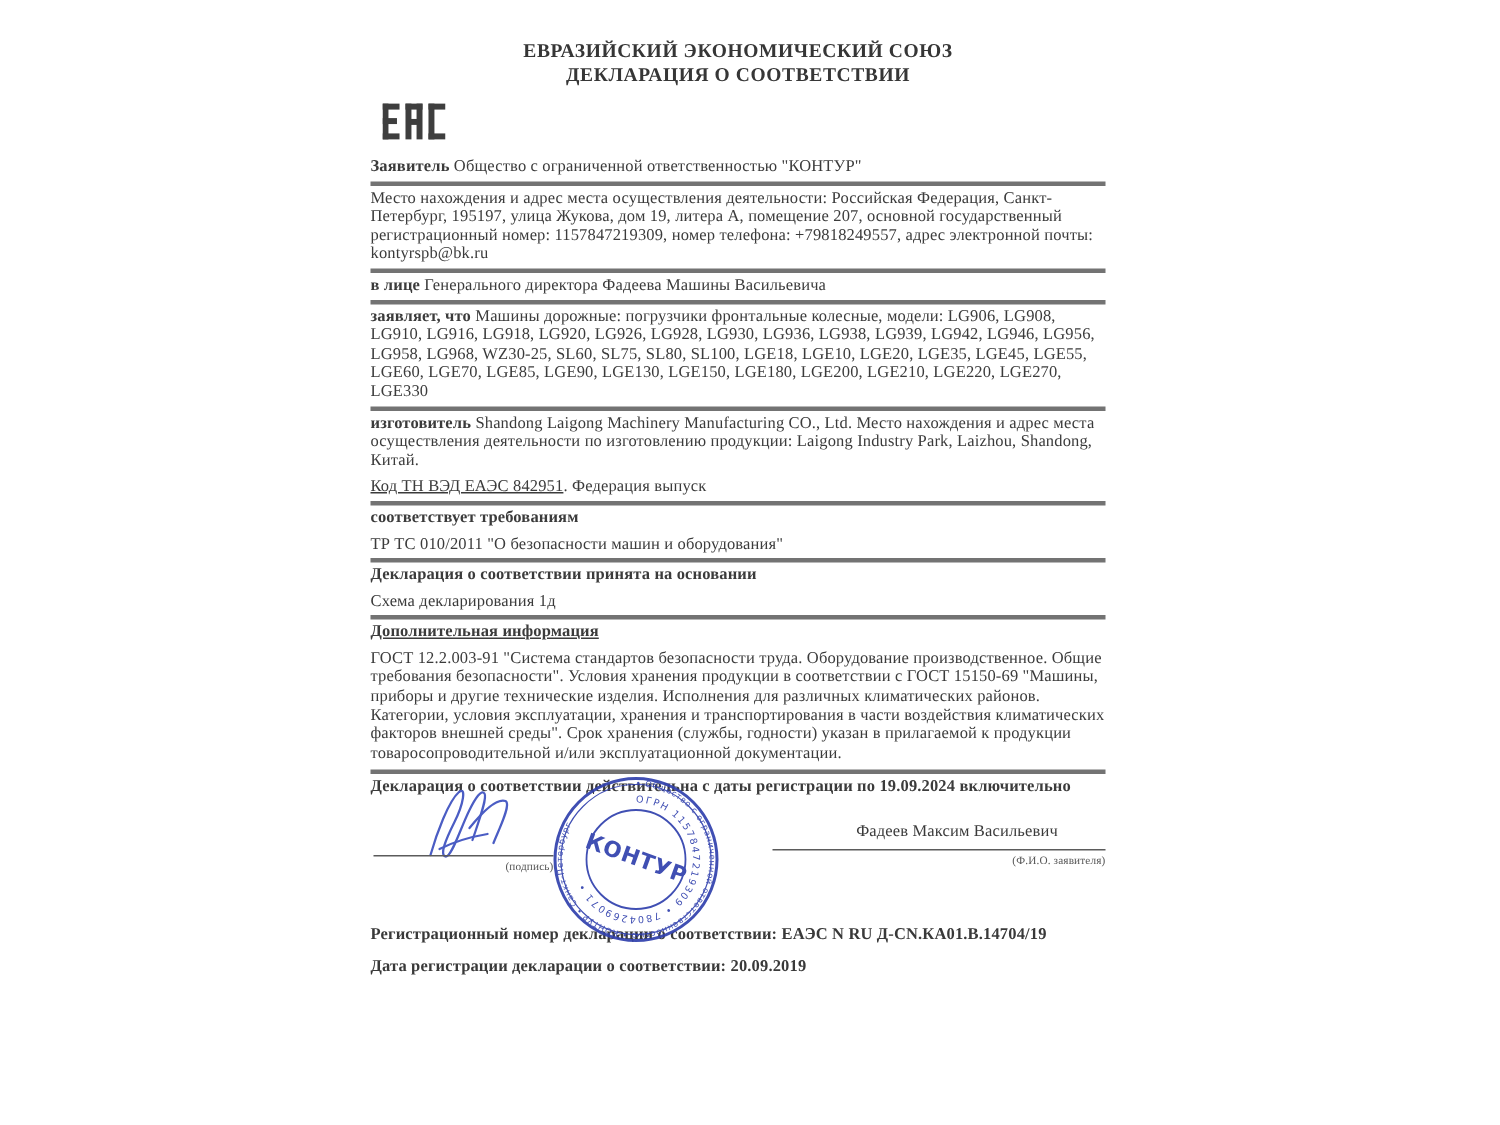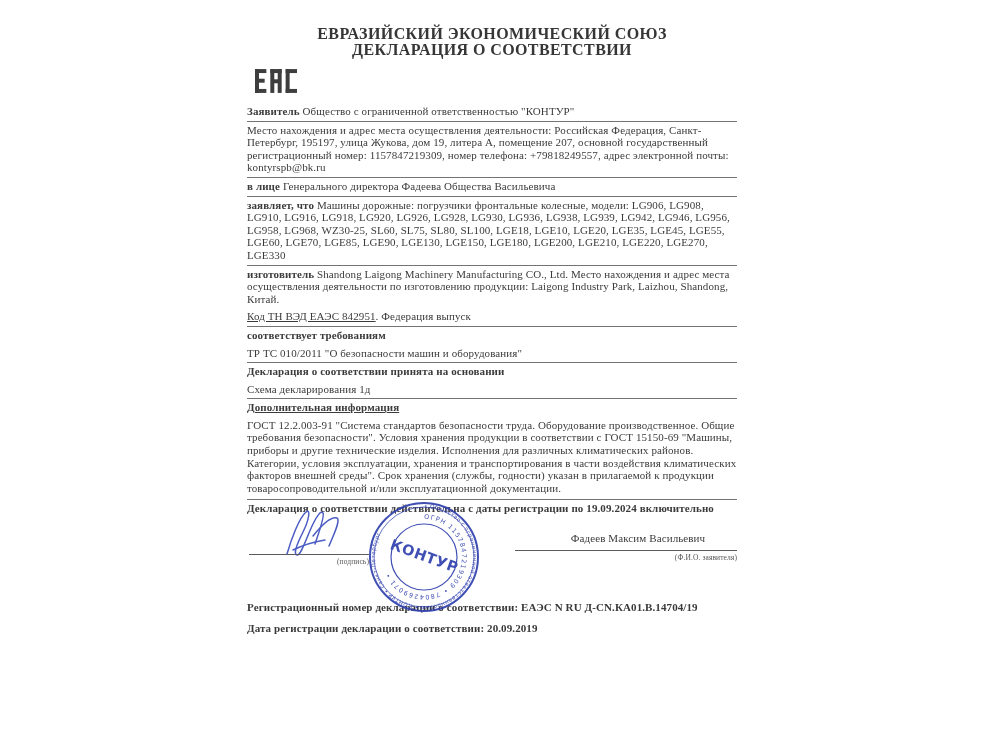--- a/index.html
+++ b/index.html
@@ -8,26 +8,26 @@
     font-family:"Liberation Serif","DejaVu Serif",serif;
     color:#3a3a3a;
     -webkit-font-smoothing:antialiased;
   }
   .doc{
     position:absolute;left:247px;top:26px;width:490px;
     font-size:11px;line-height:12.6px;
     letter-spacing:.1px;
   }
   .title{
-    text-align:center;font-weight:bold;font-size:16px;line-height:15.5px;
+    text-align:center;font-weight:bold;font-size:13px;line-height:15.5px;
     letter-spacing:.4px;margin-bottom:4px;color:#353535;
   }
   .logo-wrap{margin:2px 0 2px 8px;height:40px;}
   .row{padding:2px 0 3px;}
-  .rule{border-bottom:1px solid #737373;}
+  .rule{border-bottom:3px solid #737373;}
   .b{font-weight:bold;}
   .u{text-decoration:underline;}
   .caption{font-size:7.5px;color:#555;text-align:right;line-height:9px;}
   .sig-area{position:relative;height:74px;margin-top:2px;}
   .sig-line-left{position:absolute;left:2px;top:34px;width:120px;border-top:1px solid #5a5a5a;}
   .sig-caption-left{position:absolute;left:2px;top:37px;width:120px;}
   .sig-svg{position:absolute;left:26px;top:-14px;}
   .stamp-svg{position:absolute;left:118px;top:-22px;opacity:.92;}
   .name-text{position:absolute;left:280px;top:12px;width:222px;text-align:center;}
   .sig-line-right{position:absolute;left:268px;top:30px;width:222px;border-top:1px solid #5a5a5a;}
@@ -70,21 +70,21 @@
     <span>Общество с ограниченной ответственностью "КОНТУР"</span>
   </div>
 
   <div class="row rule">
     <span>Место нахождения и адрес места осуществления деятельности:</span>
     <span>Российская Федерация, Санкт-Петербург, 195197, улица Жукова, дом 19, литера А, помещение 207, основной государственный регистрационный номер: 1157847219309, номер телефона: +79818249557, адрес электронной почты: kontyrspb@bk.ru</span>
   </div>
 
   <div class="row rule">
     <span class="b">в лице</span>
-    <span>Генерального директора Фадеева Общества Васильевича</span>
+    <span>Генерального директора Фадеева Машины Васильевича</span>
   </div>
 
   <div class="row rule">
     <span class="b">заявляет, что</span>
     <span>Машины дорожные: погрузчики фронтальные колесные,  модели: LG906, LG908, LG910, LG916, LG918, LG920, LG926, LG928, LG930, LG936, LG938, LG939, LG942, LG946, LG956, LG958, LG968, WZ30-25, SL60, SL75, SL80, SL100, LGE18, LGE10, LGE20, LGE35, LGE45, LGE55, LGE60, LGE70, LGE85, LGE90, LGE130, LGE150, LGE180, LGE200, LGE210, LGE220, LGE270, LGE330</span>
   </div>
 
   <div class="row">
     <span class="b">изготовитель</span>
     <span>Shandong Laigong Machinery Manufacturing CO., Ltd. Место нахождения и адрес места осуществления деятельности по изготовлению продукции: Laigong Industry Park, Laizhou, Shandong, Китай.</span>

